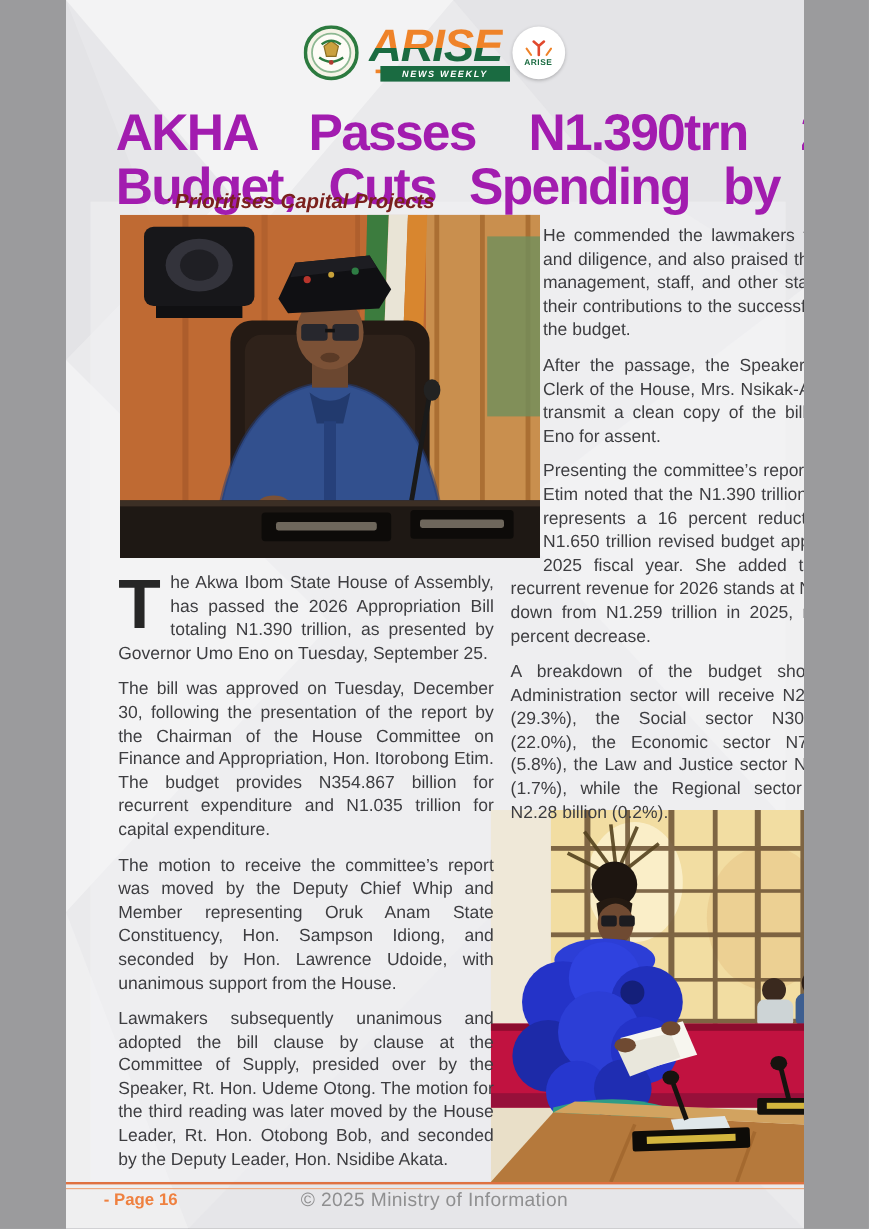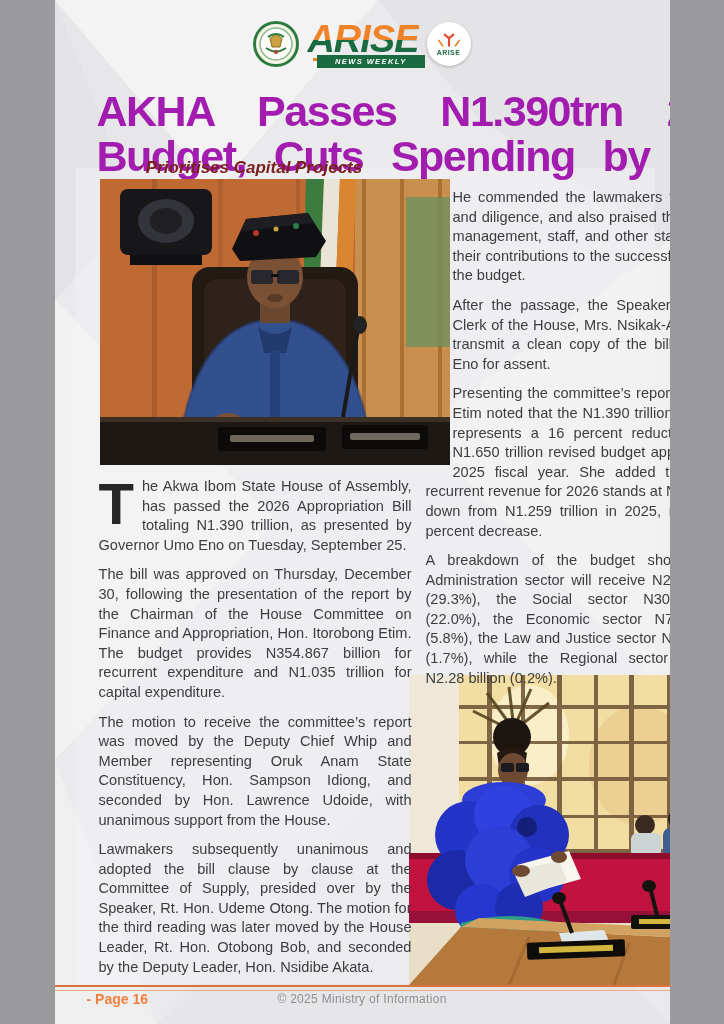--- a/index.html
+++ b/index.html
@@ -46,21 +46,21 @@
   .col p{margin:0 0 10px 0;font-size:14.6px;line-height:19.6px;color:#3d3d40;text-align:justify;}
   .wrap-spacer{float:left;width:27px;height:277px;}
   .dropcap{float:left;font-size:58px;line-height:46px;font-weight:bold;color:#262626;
     margin:4px 8px 0 0;}
 
   
   .footer-rule{position:absolute;left:0;top:985px;width:724px;height:3px;
     border-top:2px solid #df7140;border-bottom:1px solid #efa97e;box-sizing:content-box;}
   .page-num{position:absolute;left:32px;top:991px;font-size:14px;font-weight:bold;color:#ef8140;}
   .copyright{position:absolute;left:0;top:992px;width:100%;text-align:center;
-    font-size:12px;color:#8f8f90;letter-spacing:.3px;}
+    font-size:16px;color:#8f8f90;letter-spacing:.3px;}
 </style>
 </head>
 <body>
 
 <div class="page">
 
   <svg class="bg-tex" viewBox="0 0 724 1024" preserveAspectRatio="none" aria-hidden="true">
     <polygon points="0,0 380,0 120,260" fill="#ffffff" opacity=".45"></polygon>
     <polygon points="380,0 724,0 724,240 500,120" fill="#dedee2" opacity=".5"></polygon>
     <polygon points="0,0 0,300 160,160" fill="#dcdce0" opacity=".5"></polygon>
@@ -240,21 +240,21 @@
         <rect x="130" y="271" width="74" height="6" fill="#d3b63e"></rect>
       </g>
       <rect x="222" y="240" width="80" height="14" rx="2" fill="#13110c"></rect>
       <rect x="230" y="244" width="64" height="5" fill="#d3b63e"></rect>
     </svg>
   </figure>
 
   <main>
     <div class="col col-left">
       <p><span class="dropcap">T</span><span>he Akwa Ibom State House of Assembly, has passed the 2026 Appropriation Bill totaling N1.390 trillion, as presented by Governor Umo Eno on Tuesday, September 25.</span></p>
-      <p>The bill was approved on Thursday, December 30, following the presentation of the report by the Chairman of the House Committee on Finance and Appropriation, Hon. Itorobong Etim. The budget provides N354.867 billion for recurrent expenditure and N1.035 trillion for capital expenditure.</p>
+      <p>The bill was approved on Tuesday, December 30, following the presentation of the report by the Chairman of the House Committee on Finance and Appropriation, Hon. Itorobong Etim. The budget provides N354.867 billion for recurrent expenditure and N1.035 trillion for capital expenditure.</p>
       <p>The motion to receive the committee’s report was moved by the Deputy Chief Whip and Member representing Oruk Anam State Constituency, Hon. Sampson Idiong, and seconded by Hon. Lawrence Udoide, with unanimous support from the House.</p>
       <p>Lawmakers subsequently unanimous and adopted the bill clause by clause at the Committee of Supply, presided over by the Speaker, Rt. Hon. Udeme Otong. The motion for the third reading was later moved by the House Leader, Rt. Hon. Otobong Bob, and seconded by the Deputy Leader, Hon. Nsidibe Akata.</p>
     </div>
 
     <div class="col col-right">
       <span class="wrap-spacer"></span>
       <p>He commended the lawmakers for their unity and diligence, and also praised the Assembly’s management, staff, and other stakeholders for their contributions to the successful passage of the budget.</p>
       <p>After the passage, the Speaker directed the Clerk of the House, Mrs. Nsikak-Abasi Orok, to transmit a clean copy of the bill to Governor Eno for assent.</p>
       <p>Presenting the committee’s report earlier, Hon. Etim noted that the N1.390 trillion 2026 budget represents a 16 percent reduction from the N1.650 trillion revised budget approved for the 2025 fiscal year. She added that projected recurrent revenue for 2026 stands at N1.146 trillion, down from N1.259 trillion in 2025, reflecting a 9 percent decrease.</p>
       <p>A breakdown of the budget shows that the Administration sector will receive N268.555 billion (29.3%), the Social sector N305.509 billion (22.0%), the Economic sector N79.916 billion (5.8%), the Law and Justice sector N23.738 billion (1.7%), while the Regional sector is allocated N2.28 billion (0.2%).</p>

